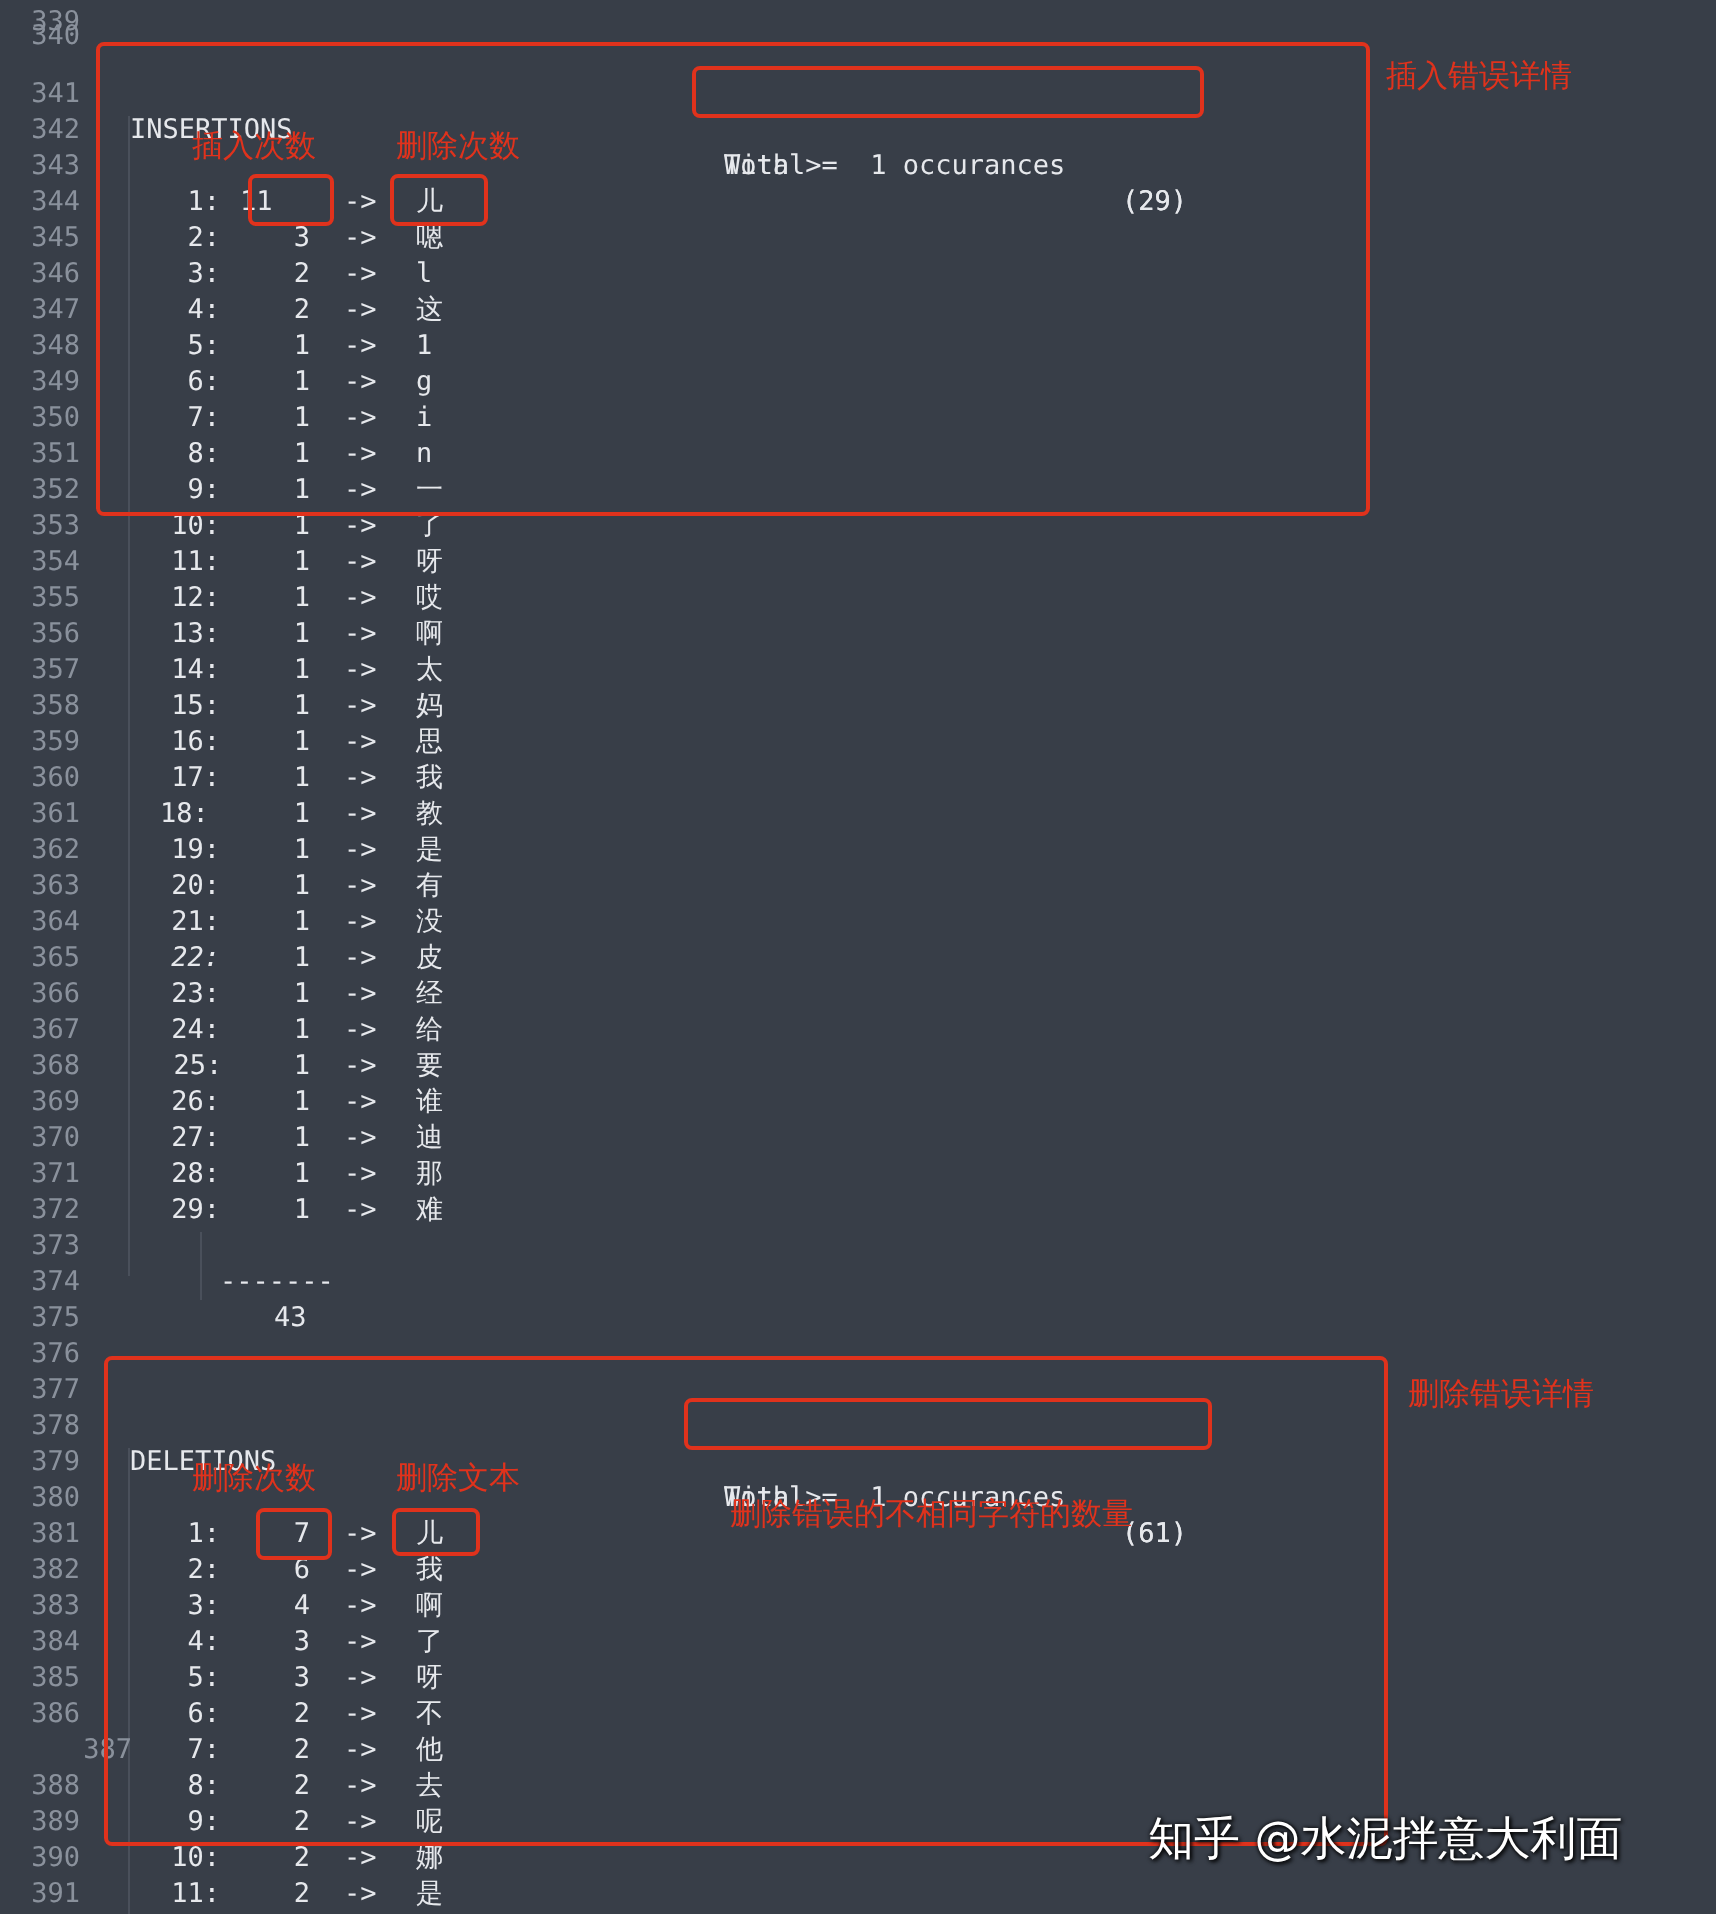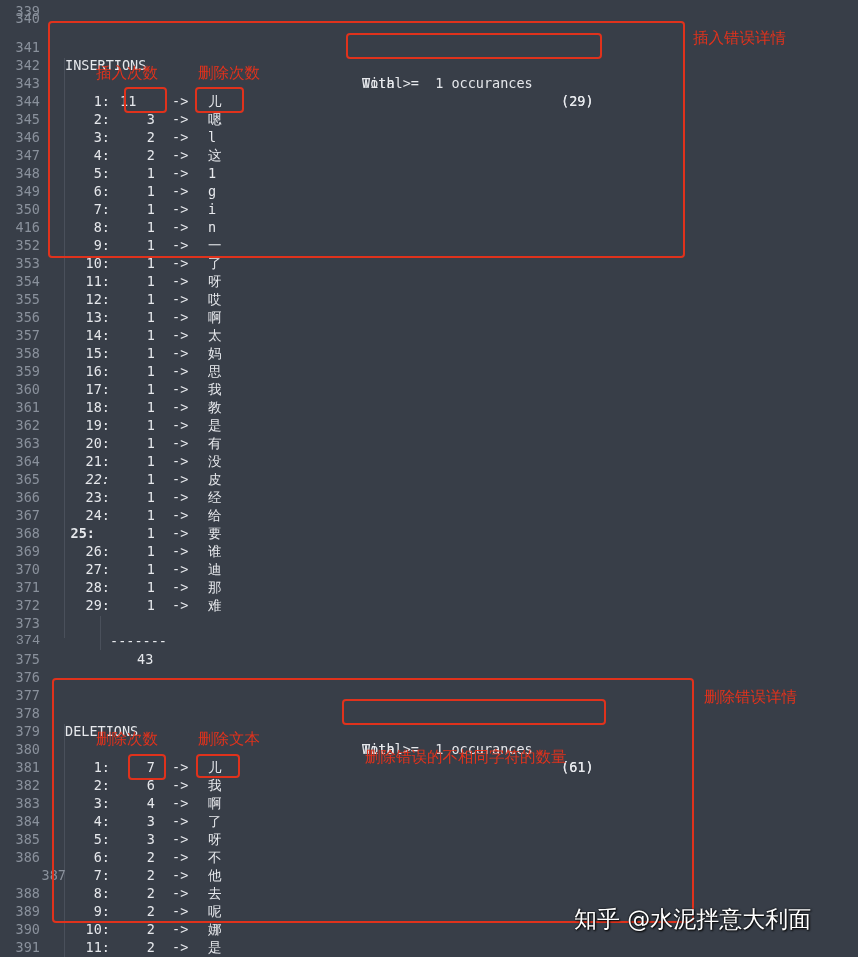--- a/index.html
+++ b/index.html
@@ -47,21 +47,21 @@
       <div class="line" style="top: 38px;"><span class="ln">341</span></div>
       <div class="line" style="top: 56px;"><span class="ln">342</span></div>
       <div class="line" style="top: 74px;"><span class="ln">343</span></div>
       <div class="line" style="top: 92px;"><span class="ln">344</span></div>
       <div class="line" style="top: 110px;"><span class="ln">345</span></div>
       <div class="line" style="top: 128px;"><span class="ln">346</span></div>
       <div class="line" style="top: 146px;"><span class="ln">347</span></div>
       <div class="line" style="top: 164px;"><span class="ln">348</span></div>
       <div class="line" style="top: 182px;"><span class="ln">349</span></div>
       <div class="line" style="top: 200px;"><span class="ln">350</span></div>
-      <div class="line" style="top: 218px;"><span class="ln">416</span></div>
+      <div class="line" style="top: 218px;"><span class="ln">351</span></div>
       <div class="line" style="top: 236px;"><span class="ln">352</span></div>
       <div class="line" style="top: 254px;"><span class="ln">353</span></div>
       <div class="line" style="top: 272px;"><span class="ln">354</span></div>
       <div class="line" style="top: 290px;"><span class="ln">355</span></div>
       <div class="line" style="top: 308px; padding-left: 40px;"><span class="ln">356</span></div>
       <div class="line" style="top: 326px;"><span class="ln">357</span></div>
       <div class="line" style="top: 344px;"><span class="ln">358</span></div>
       <div class="line" style="top: 362px;"><span class="ln">359</span></div>
       <div class="line" style="top: 380px;"><span class="ln">360</span></div>
       <div class="line" style="top: 398px;"><span class="ln">361</span></div>
@@ -70,21 +70,21 @@
       <div class="line" style="top: 452px;"><span class="ln">364</span></div>
       <div class="line" style="top: 470px;"><span class="ln">365</span></div>
       <div class="line" style="top: 488px;"><span class="ln">366</span></div>
       <div class="line" style="top: 506px;"><span class="ln">367</span></div>
       <div class="line" style="top: 524px;"><span class="ln">368</span></div>
       <div class="line" style="top: 542px;"><span class="ln">369</span></div>
       <div class="line" style="top: 560px;"><span class="ln">370</span></div>
       <div class="line" style="top: 578px;"><span class="ln">371</span></div>
       <div class="line" style="top: 596px;"><span class="ln">372</span></div>
       <div class="line" style="top: 614px;"><span class="ln">373</span></div>
-      <div class="line" style="top: 632px; font-family: Liberation Mono, monospace;"><span class="ln">374</span></div>
+      <div class="line" style="top: 632px;"><span class="ln">374</span></div>
       <div class="line" style="top: 650px;"><span class="ln">375</span></div>
       <div class="line" style="top: 668px;"><span class="ln">376</span></div>
       <div class="line" style="top: 686px;"><span class="ln">377</span></div>
       <div class="line" style="top: 704px;"><span class="ln">378</span></div>
       <div class="line" style="top: 722px;"><span class="ln">379</span></div>
       <div class="line" style="top: 740px;"><span class="ln">380</span></div>
       <div class="line" style="top: 758px;"><span class="ln">381</span></div>
       <div class="line" style="top: 776px;"><span class="ln">382</span></div>
       <div class="line" style="top: 794px;"><span class="ln">383</span></div>
       <div class="line" style="top: 812px;"><span class="ln">384</span></div>
@@ -117,28 +117,28 @@
       <div class="line" style="top: 218px;"><span class="txt" style="left: 80px; width: 30px; text-align: right;">8:</span><span class="txt" style="left: 120px; width: 35px; text-align: right;">1</span><span class="txt" style="left: 172px; width: 20px; text-align: left;">-&gt;</span><span class="txt" style="left: 208px; width: 30px; text-align: left;">n</span></div>
       <div class="line" style="top: 236px;"><span class="txt" style="left: 80px; width: 30px; text-align: right;">9:</span><span class="txt" style="left: 120px; width: 35px; text-align: right;">1</span><span class="txt" style="left: 172px; width: 20px; text-align: left;">-&gt;</span><span class="txt" style="left: 208px; width: 30px; text-align: left;">一</span></div>
       <div class="line" style="top: 254px;"><span class="txt" style="left: 80px; width: 30px; text-align: right;">10:</span><span class="txt" style="left: 120px; width: 35px; text-align: right;">1</span><span class="txt" style="left: 172px; width: 20px; text-align: left;">-&gt;</span><span class="txt" style="left: 208px; width: 30px; text-align: left;">了</span></div>
       <div class="line" style="top: 272px;"><span class="txt" style="left: 80px; width: 30px; text-align: right;">11:</span><span class="txt" style="left: 120px; width: 35px; text-align: right;">1</span><span class="txt" style="left: 172px; width: 20px; text-align: left;">-&gt;</span><span class="txt" style="left: 208px; width: 30px; text-align: left;">呀</span></div>
       <div class="line" style="top: 290px;"><span class="txt" style="left: 80px; width: 30px; text-align: right;">12:</span><span class="txt" style="left: 120px; width: 35px; text-align: right;">1</span><span class="txt" style="left: 172px; width: 20px; text-align: left;">-&gt;</span><span class="txt" style="left: 208px; width: 30px; text-align: left;">哎</span></div>
       <div class="line" style="top: 308px;"><span class="txt" style="left: 80px; width: 30px; text-align: right;">13:</span><span class="txt" style="left: 120px; width: 35px; text-align: right;">1</span><span class="txt" style="left: 172px; width: 20px; text-align: left;">-&gt;</span><span class="txt" style="left: 208px; width: 30px; text-align: left;">啊</span></div>
       <div class="line" style="top: 326px;"><span class="txt" style="left: 80px; width: 30px; text-align: right;">14:</span><span class="txt" style="left: 120px; width: 35px; text-align: right;">1</span><span class="txt" style="left: 172px; width: 20px; text-align: left;">-&gt;</span><span class="txt" style="left: 208px; width: 30px; text-align: left;">太</span></div>
       <div class="line" style="top: 344px;"><span class="txt" style="left: 80px; width: 30px; text-align: right;">15:</span><span class="txt" style="left: 120px; width: 35px; text-align: right;">1</span><span class="txt" style="left: 172px; width: 20px; text-align: left;">-&gt;</span><span class="txt" style="left: 208px; width: 30px; text-align: left;">妈</span></div>
       <div class="line" style="top: 362px;"><span class="txt" style="left: 80px; width: 30px; text-align: right;">16:</span><span class="txt" style="left: 120px; width: 35px; text-align: right;">1</span><span class="txt" style="left: 172px; width: 20px; text-align: left;">-&gt;</span><span class="txt" style="left: 208px; width: 30px; text-align: left;">思</span></div>
       <div class="line" style="top: 380px;"><span class="txt" style="left: 80px; width: 30px; text-align: right;">17:</span><span class="txt" style="left: 120px; width: 35px; text-align: right;">1</span><span class="txt" style="left: 172px; width: 20px; text-align: left;">-&gt;</span><span class="txt" style="left: 208px; width: 30px; text-align: left;">我</span></div>
-      <div class="line" style="top: 398px;"><span class="txt" style="left: 80px; width: 30px; text-align: right;">18:</span><span class="txt" style="left: 120px; width: 35px; text-align: right;">1</span><span class="txt" style="left: 172px; width: 20px; text-align: left;">-&gt;</span><span class="txt" style="left: 208px; width: 30px; text-align: left;">教</span></div>
+      <div class="line" style="top: 398px;"><span class="txt" style="left: 80px; width: 30px; text-align: left;">18:</span><span class="txt" style="left: 120px; width: 35px; text-align: right;">1</span><span class="txt" style="left: 172px; width: 20px; text-align: left;">-&gt;</span><span class="txt" style="left: 208px; width: 30px; text-align: left;">教</span></div>
       <div class="line" style="top: 416px;"><span class="txt" style="left: 80px; width: 30px; text-align: right;">19:</span><span class="txt" style="left: 120px; width: 35px; text-align: right;">1</span><span class="txt" style="left: 172px; width: 20px; text-align: left;">-&gt;</span><span class="txt" style="left: 208px; width: 30px; text-align: left;">是</span></div>
       <div class="line" style="top: 434px;"><span class="txt" style="left: 80px; width: 30px; text-align: right;">20:</span><span class="txt" style="left: 120px; width: 35px; text-align: right;">1</span><span class="txt" style="left: 172px; width: 20px; text-align: left;">-&gt;</span><span class="txt" style="left: 208px; width: 30px; text-align: left;">有</span></div>
       <div class="line" style="top: 452px;"><span class="txt" style="left: 80px; width: 30px; text-align: right;">21:</span><span class="txt" style="left: 120px; width: 35px; text-align: right;">1</span><span class="txt" style="left: 172px; width: 20px; text-align: left;">-&gt;</span><span class="txt" style="left: 208px; width: 30px; text-align: left;">没</span></div>
       <div class="line" style="top: 470px;"><span class="txt" style="left: 80px; width: 30px; text-align: right; font-style: italic;">22:</span><span class="txt" style="left: 120px; width: 35px; text-align: right;">1</span><span class="txt" style="left: 172px; width: 20px; text-align: left;">-&gt;</span><span class="txt" style="left: 208px; width: 30px; text-align: left;">皮</span></div>
       <div class="line" style="top: 488px;"><span class="txt" style="left: 80px; width: 30px; text-align: right;">23:</span><span class="txt" style="left: 120px; width: 35px; text-align: right;">1</span><span class="txt" style="left: 172px; width: 20px; text-align: left;">-&gt;</span><span class="txt" style="left: 208px; width: 30px; text-align: left;">经</span></div>
       <div class="line" style="top: 506px;"><span class="txt" style="left: 80px; width: 30px; text-align: right;">24:</span><span class="txt" style="left: 120px; width: 35px; text-align: right;">1</span><span class="txt" style="left: 172px; width: 20px; text-align: left;">-&gt;</span><span class="txt" style="left: 208px; width: 30px; text-align: left;">给</span></div>
-      <div class="line" style="top: 524px;"><span class="txt" style="left: 65px; width: 30px; text-align: right; font-weight: bold;">25:</span><span class="txt" style="left: 120px; width: 35px; text-align: right;">1</span><span class="txt" style="left: 172px; width: 20px; text-align: left;">-&gt;</span><span class="txt" style="left: 208px; width: 30px; text-align: left;">要</span></div>
+      <div class="line" style="top: 524px;"><span class="txt" style="left: 84px; width: 30px; text-align: center;">25:</span><span class="txt" style="left: 120px; width: 35px; text-align: right;">1</span><span class="txt" style="left: 172px; width: 20px; text-align: left;">-&gt;</span><span class="txt" style="left: 208px; width: 30px; text-align: left;">要</span></div>
       <div class="line" style="top: 542px;"><span class="txt" style="left: 80px; width: 30px; text-align: right;">26:</span><span class="txt" style="left: 120px; width: 35px; text-align: right;">1</span><span class="txt" style="left: 172px; width: 20px; text-align: left;">-&gt;</span><span class="txt" style="left: 208px; width: 30px; text-align: left;">谁</span></div>
       <div class="line" style="top: 560px;"><span class="txt" style="left: 80px; width: 30px; text-align: right;">27:</span><span class="txt" style="left: 120px; width: 35px; text-align: right;">1</span><span class="txt" style="left: 172px; width: 20px; text-align: left;">-&gt;</span><span class="txt" style="left: 208px; width: 30px; text-align: left;">迪</span></div>
       <div class="line" style="top: 578px;"><span class="txt" style="left: 80px; width: 30px; text-align: right;">28:</span><span class="txt" style="left: 120px; width: 35px; text-align: right;">1</span><span class="txt" style="left: 172px; width: 20px; text-align: left;">-&gt;</span><span class="txt" style="left: 208px; width: 30px; text-align: left;">那</span></div>
       <div class="line" style="top: 596px;"><span class="txt" style="left: 80px; width: 30px; text-align: right;">29:</span><span class="txt" style="left: 120px; width: 35px; text-align: right;">1</span><span class="txt" style="left: 172px; width: 20px; text-align: left;">-&gt;</span><span class="txt" style="left: 208px; width: 30px; text-align: left;">难</span></div>
     </div>
   <div class="line" style="top:614px;">
     <span class="txt" style="left:110px;">-------</span>
   </div>
   <div class="line" style="top:632px;">
     <span class="txt" style="left:137px;">43</span>

